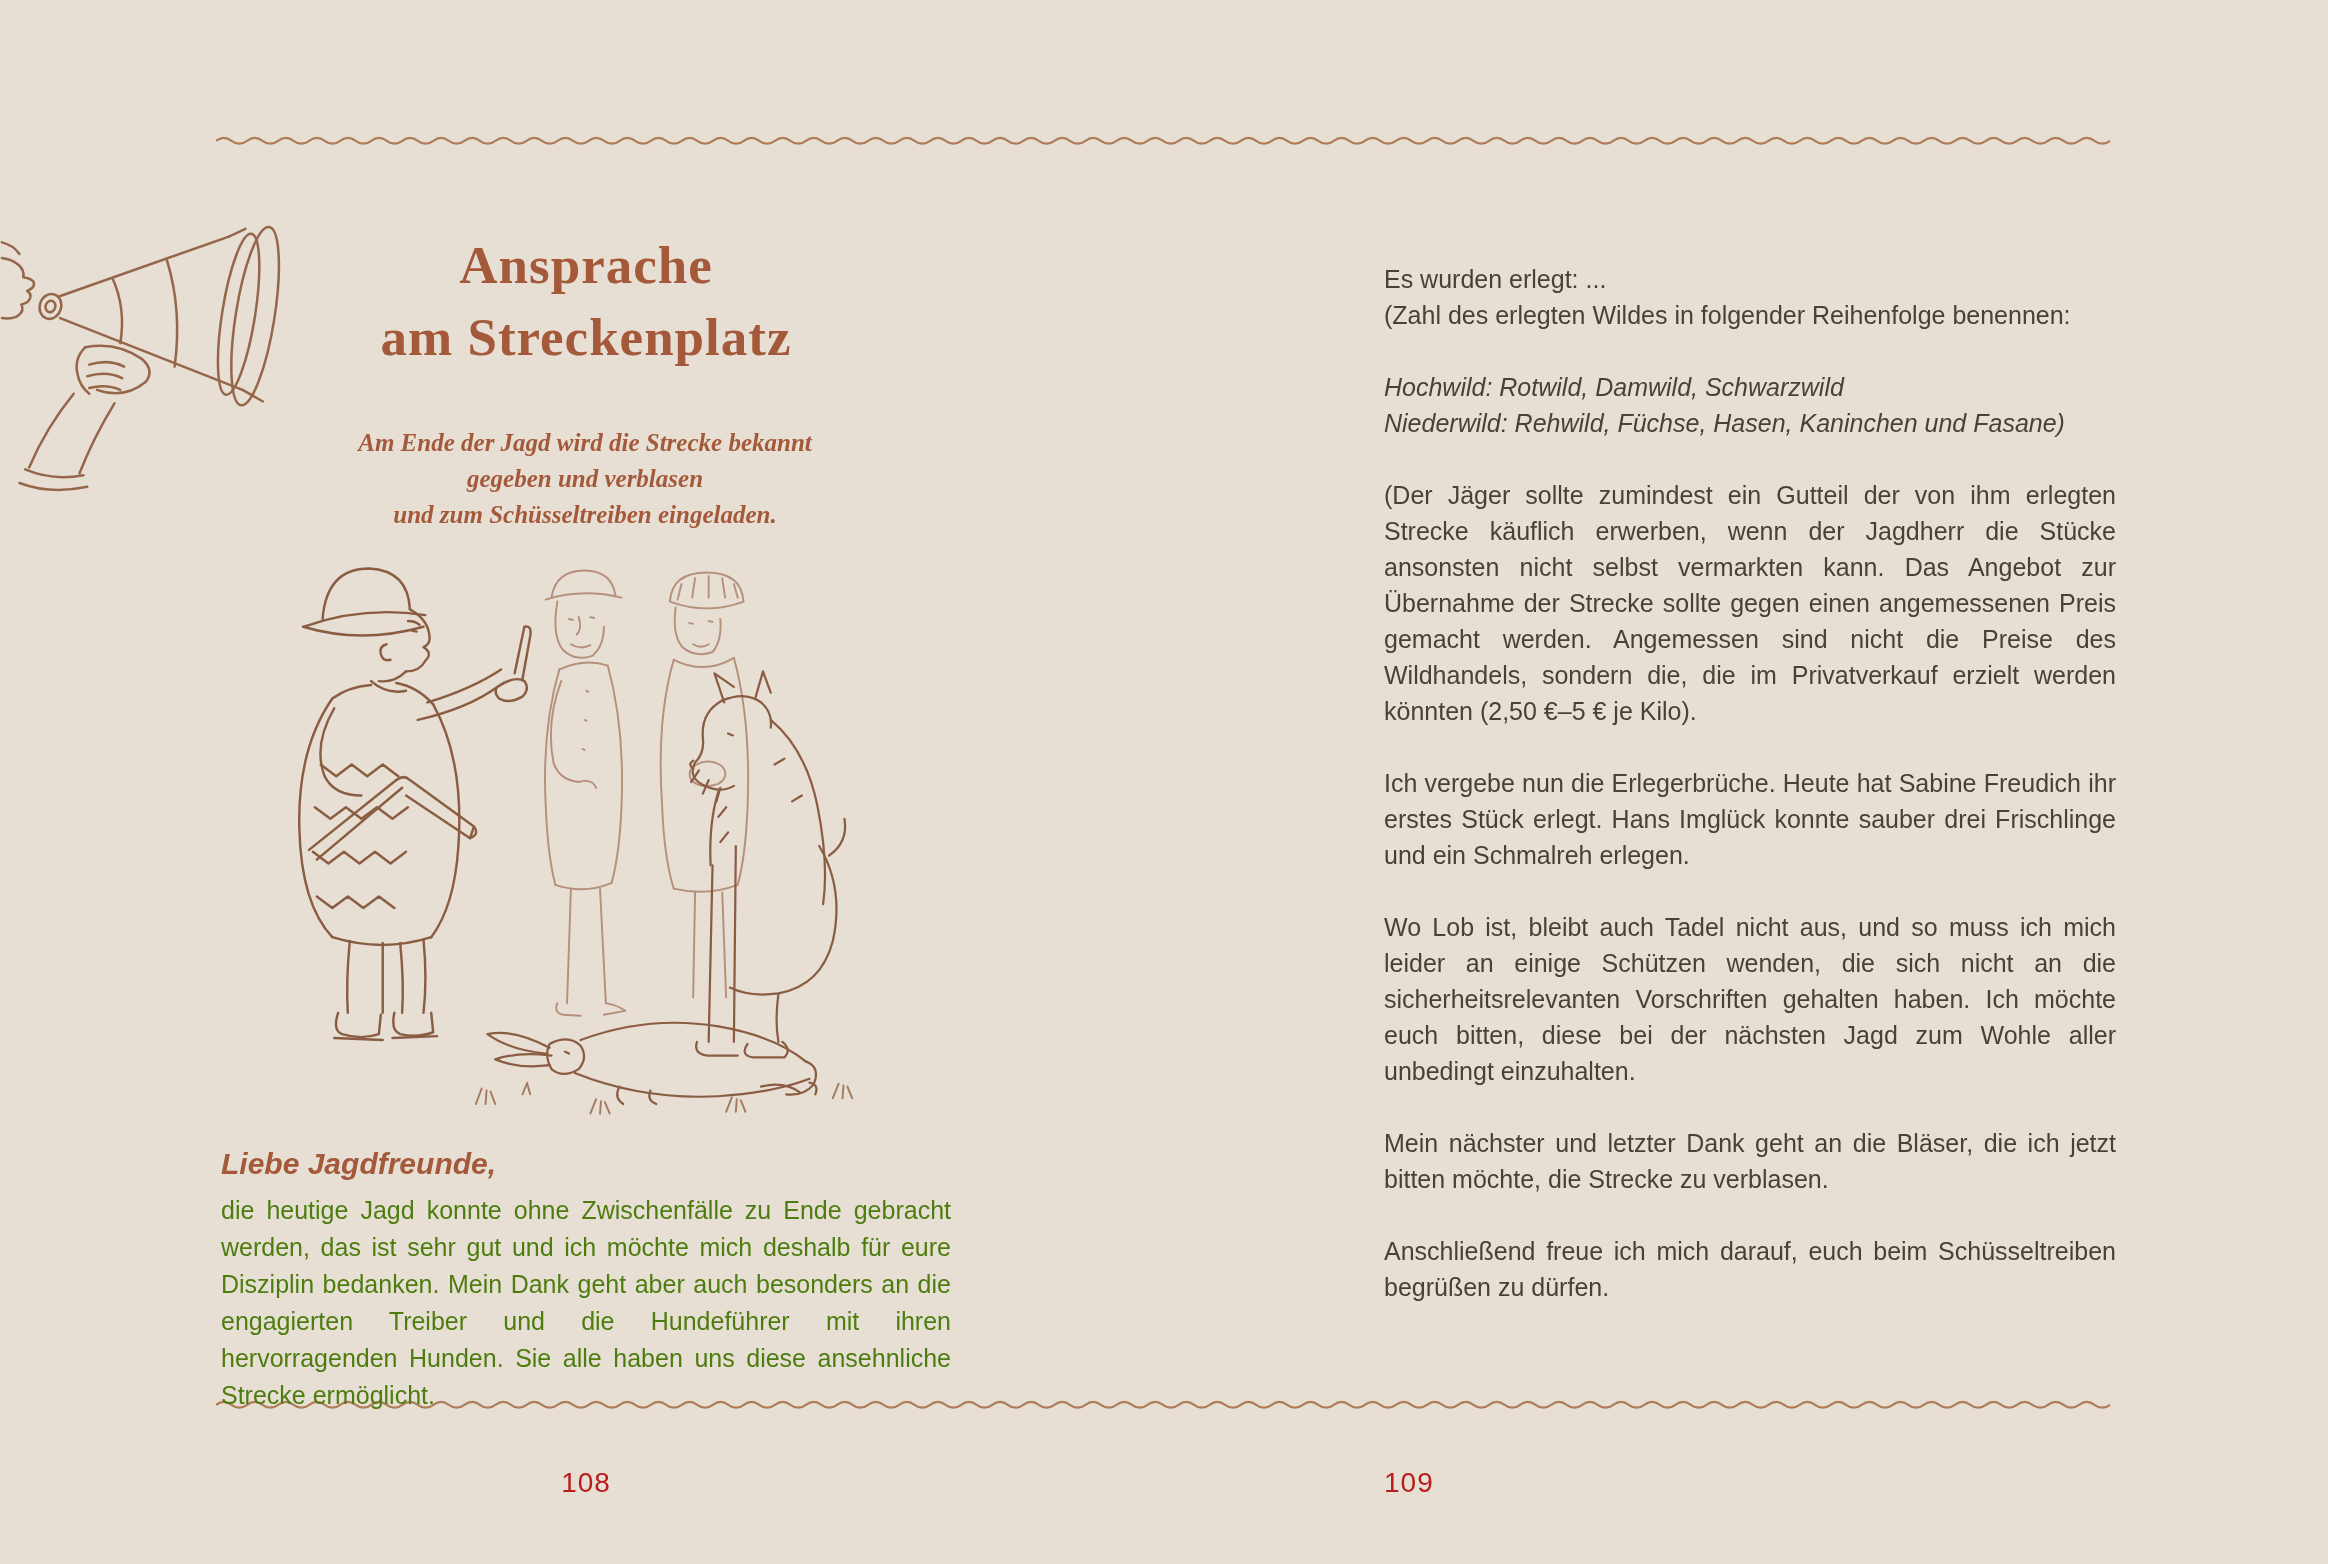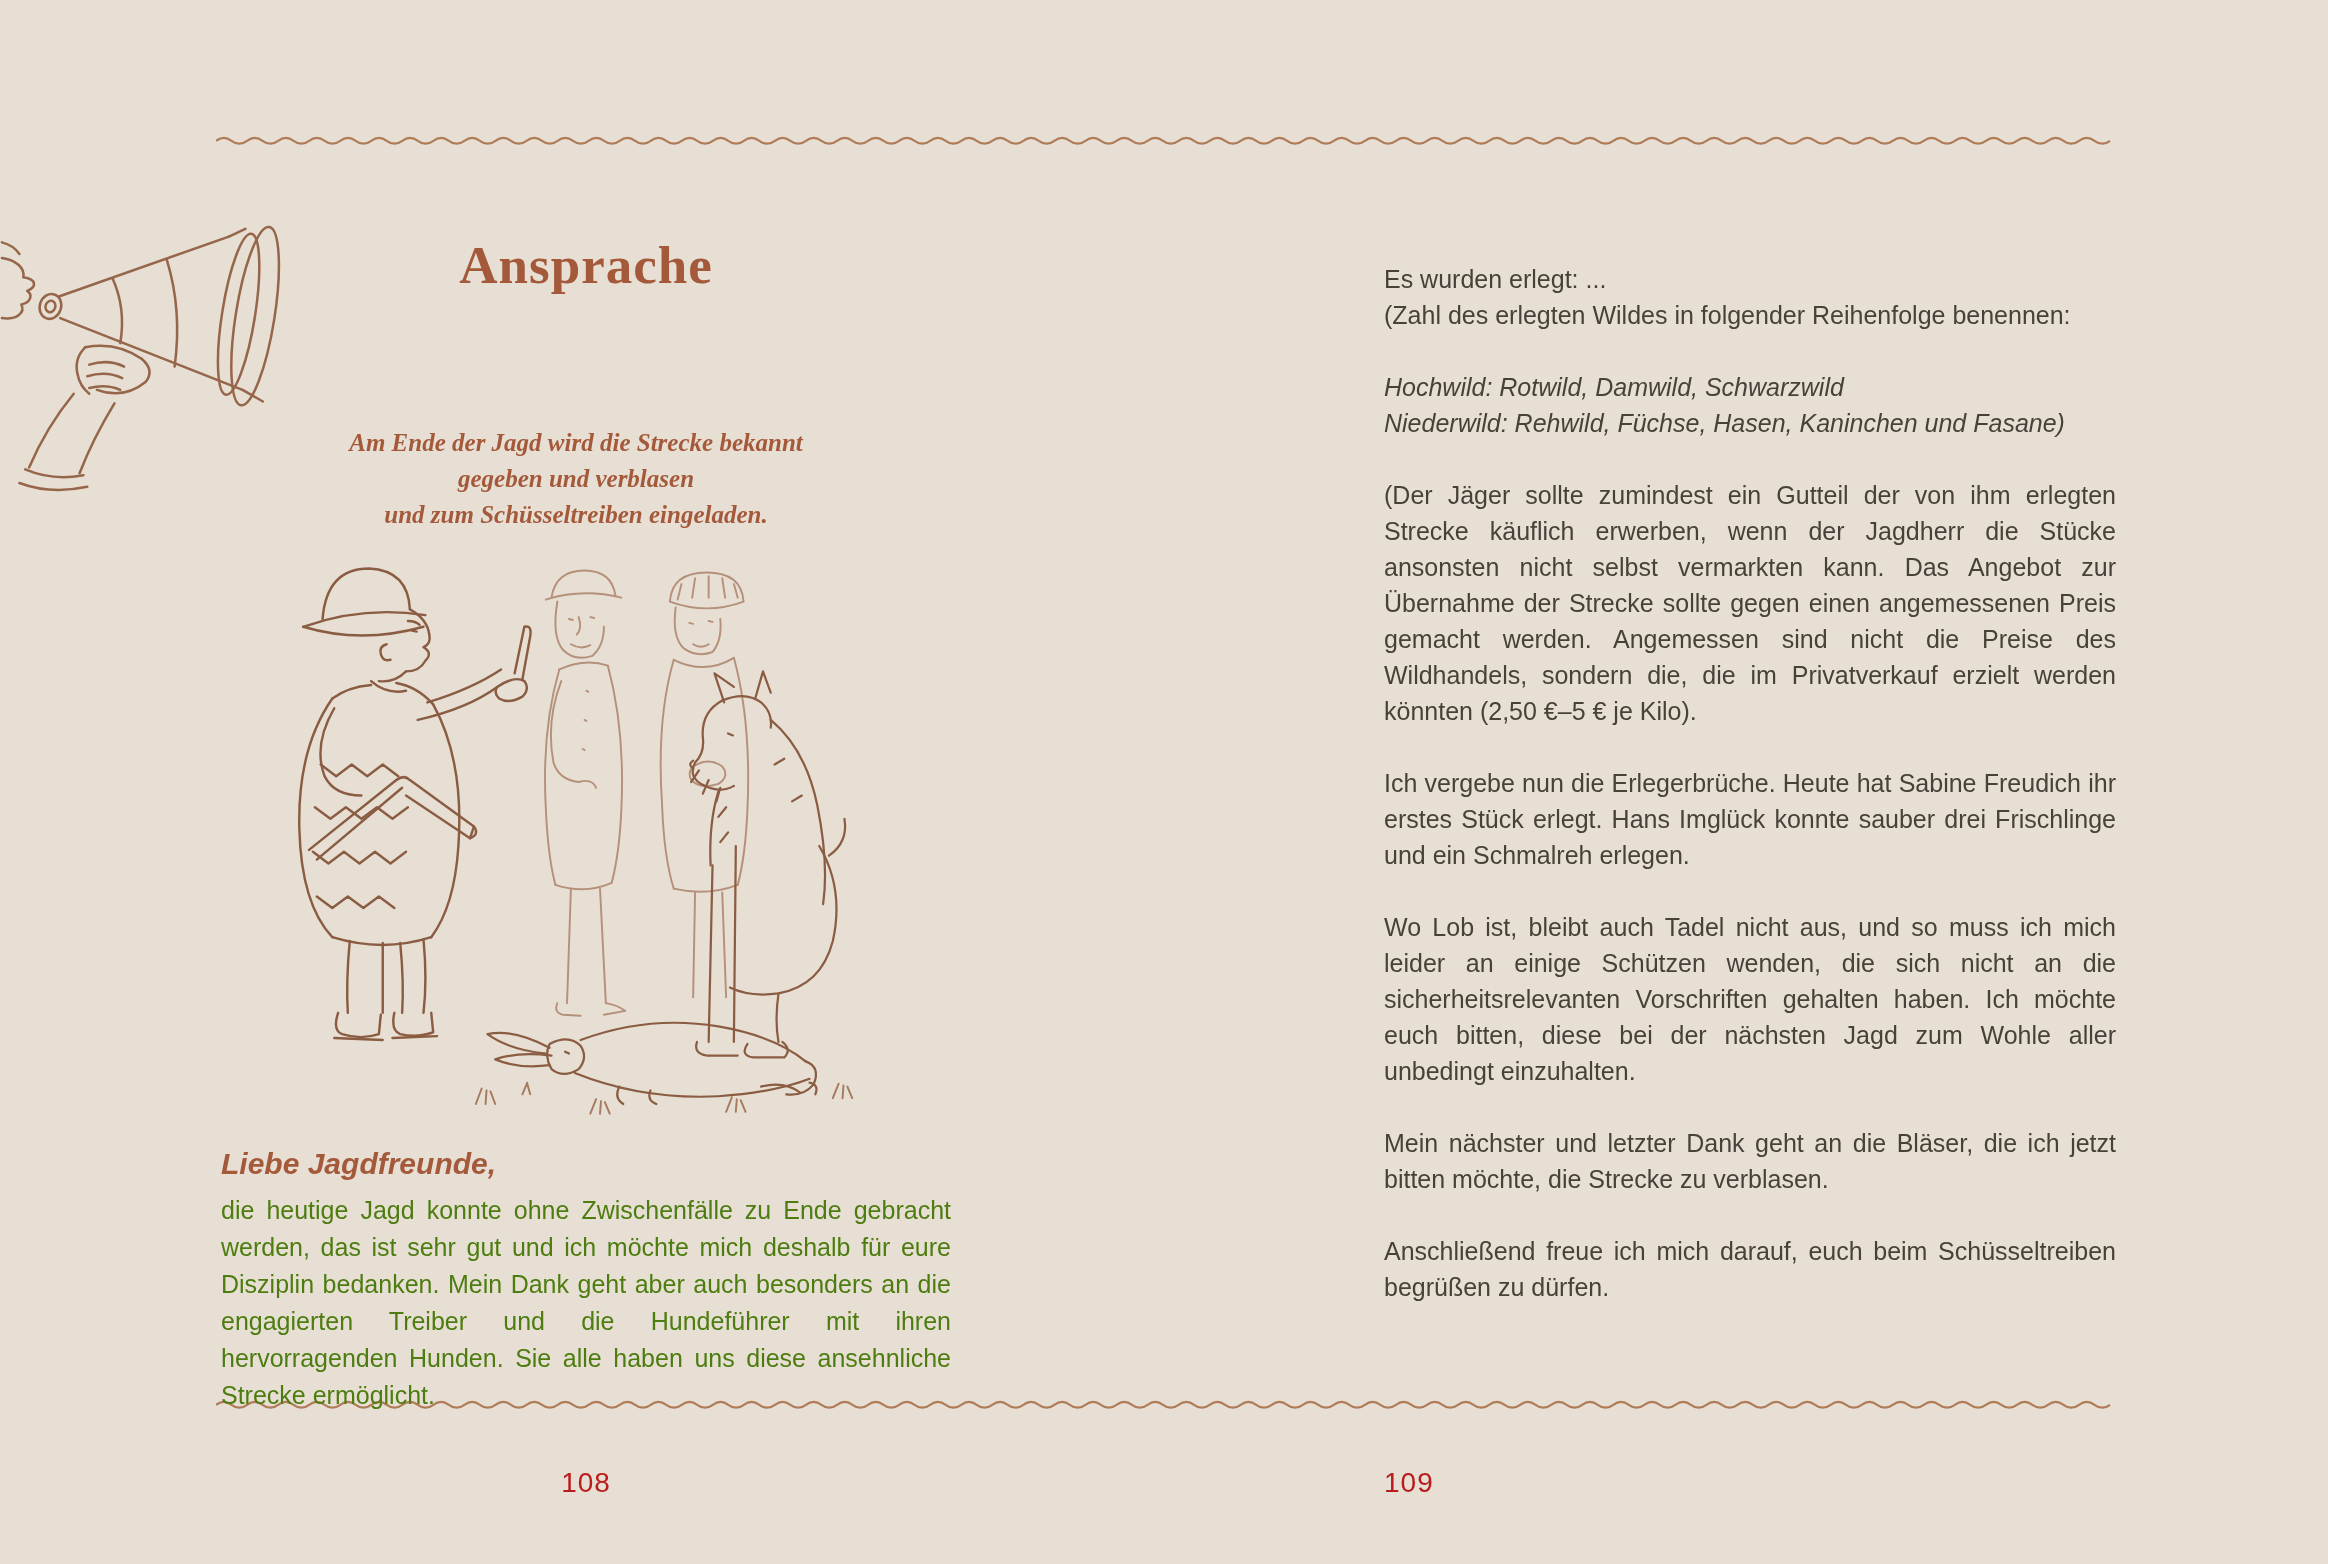--- a/index.html
+++ b/index.html
@@ -25,21 +25,21 @@
     position: absolute; left: 219px; top: 229px; width: 734px;
     text-align: center;
     font-family: "Liberation Serif", serif;
     font-weight: 700;
     font-size: 53px; line-height: 72px;
     color: #a4593a; letter-spacing: 1px;
   }
   .title span { display: block; }
 
   .subtitle {
-    position: absolute; left: 209px; top: 425px; width: 734px;
+    position: absolute; left: 218px; top: 425px; width: 734px;
     text-align: center;
     font-family: "Liberation Serif", serif;
     font-style: italic; font-weight: 600;
     font-size: 25px; line-height: 36px;
     color: #a4593a;
     white-space: pre-line;
   }
 
   .megaphone { position: absolute; left: 0; top: 223px; width: 291px; height: 291px; }
   .scene { position: absolute; left: 270px; top: 555px; width: 629px; height: 582px; }
@@ -106,20 +106,21 @@
       <path d="M88 128 Q76 140 80 156 Q82 168 92 176"></path>
       <path d="M76 176 Q48 210 30 252"></path>
       <path d="M118 186 Q96 222 82 258"></path>
       <path d="M26 254 Q54 266 86 260"></path>
       <path d="M20 268 Q52 280 90 272"></path>
     </g>
   </svg>
 
   <h1 class="title">
     <span>Ansprache</span>
+    <span>am Streckenplatz</span>
   </h1>
 
   <div class="subtitle">Am Ende der Jagd wird die Strecke bekannt
 gegeben und verblasen
 und zum Schüsseltreiben eingeladen.</div>
 
   <svg class="scene" viewBox="0 0 648 600" aria-hidden="true">
     <g fill="none" stroke-linecap="round" stroke-linejoin="round">
 
       <g stroke="#b5907a" stroke-width="2">

